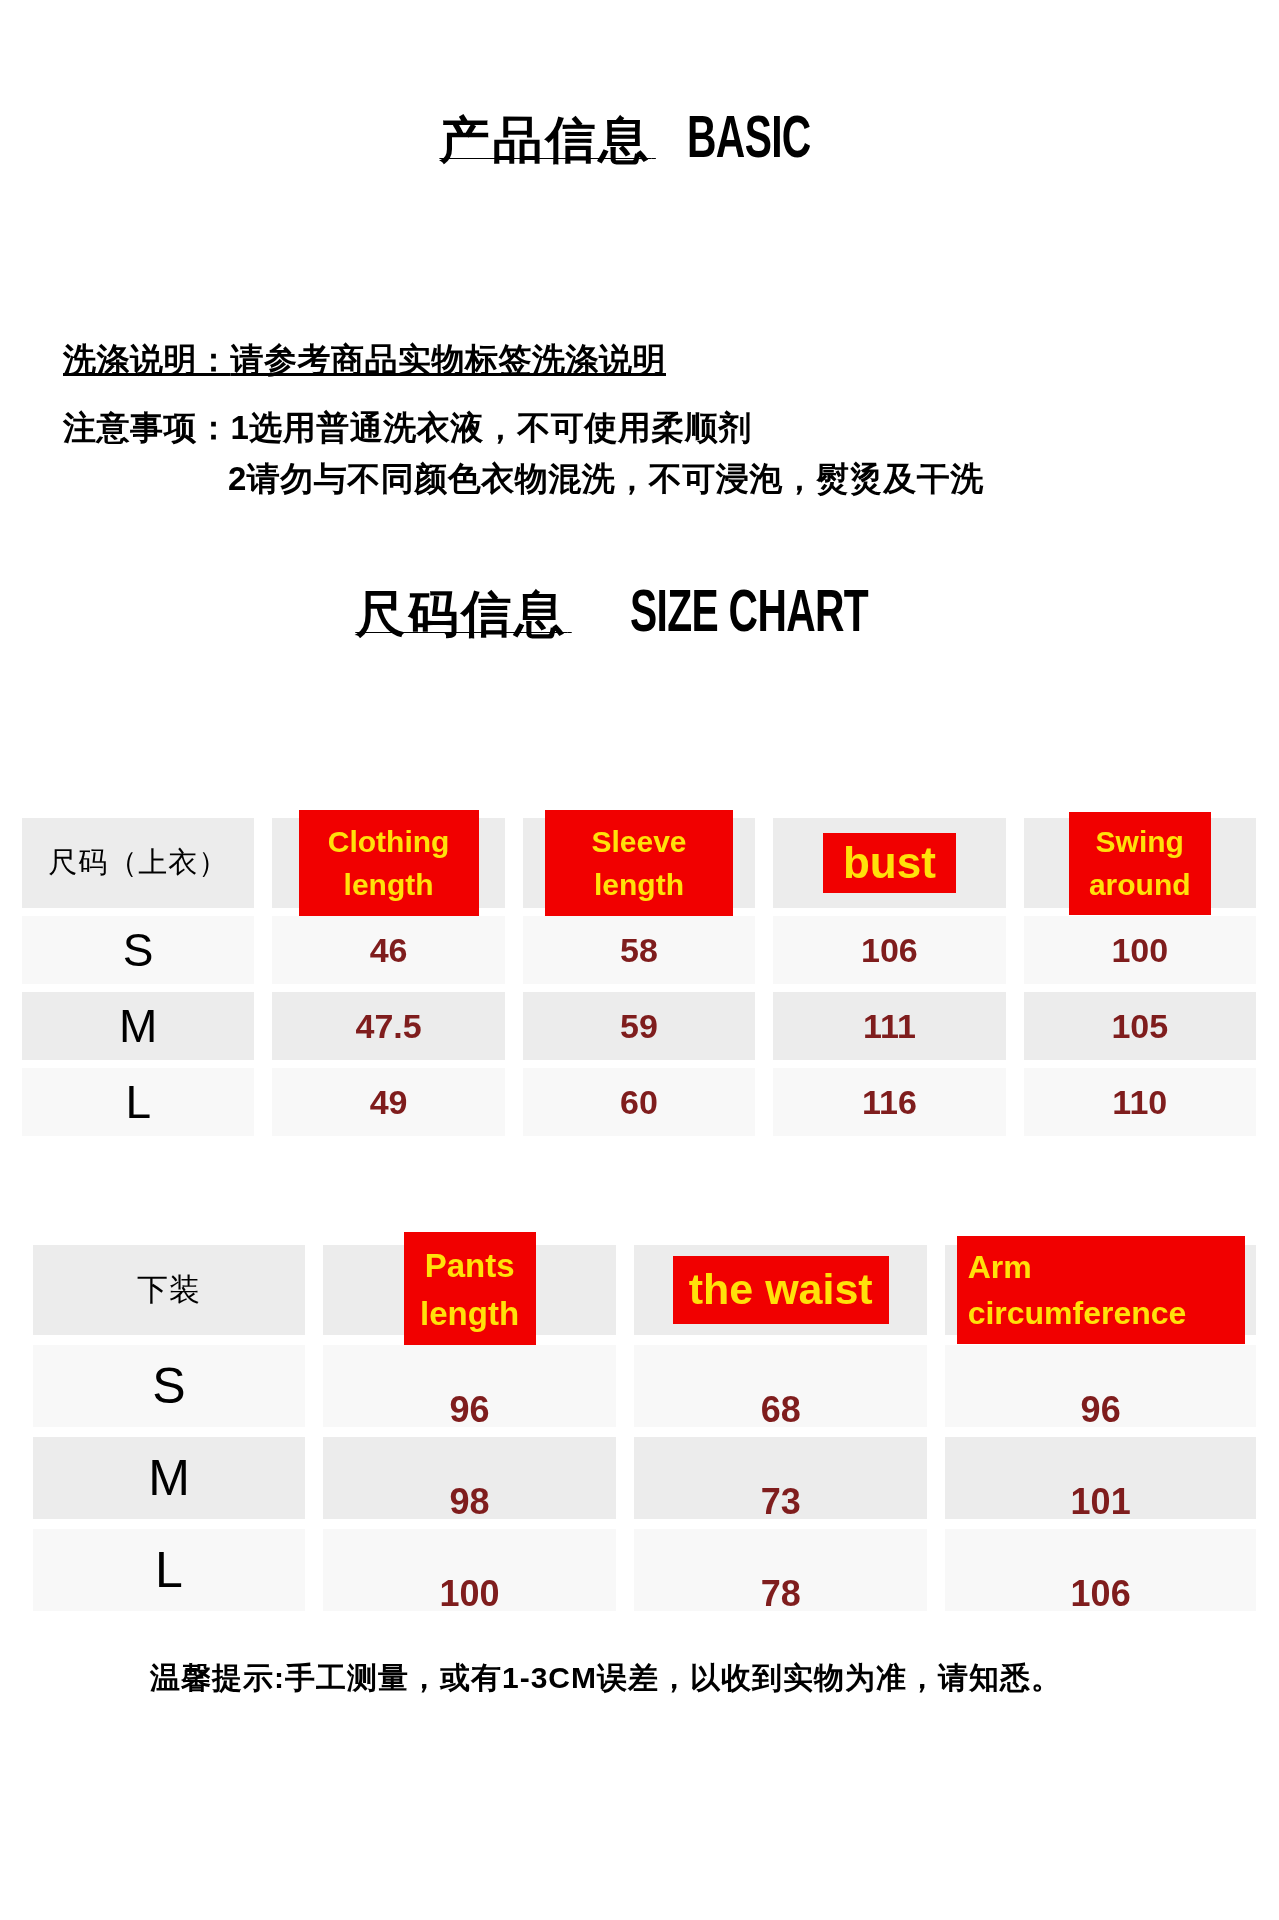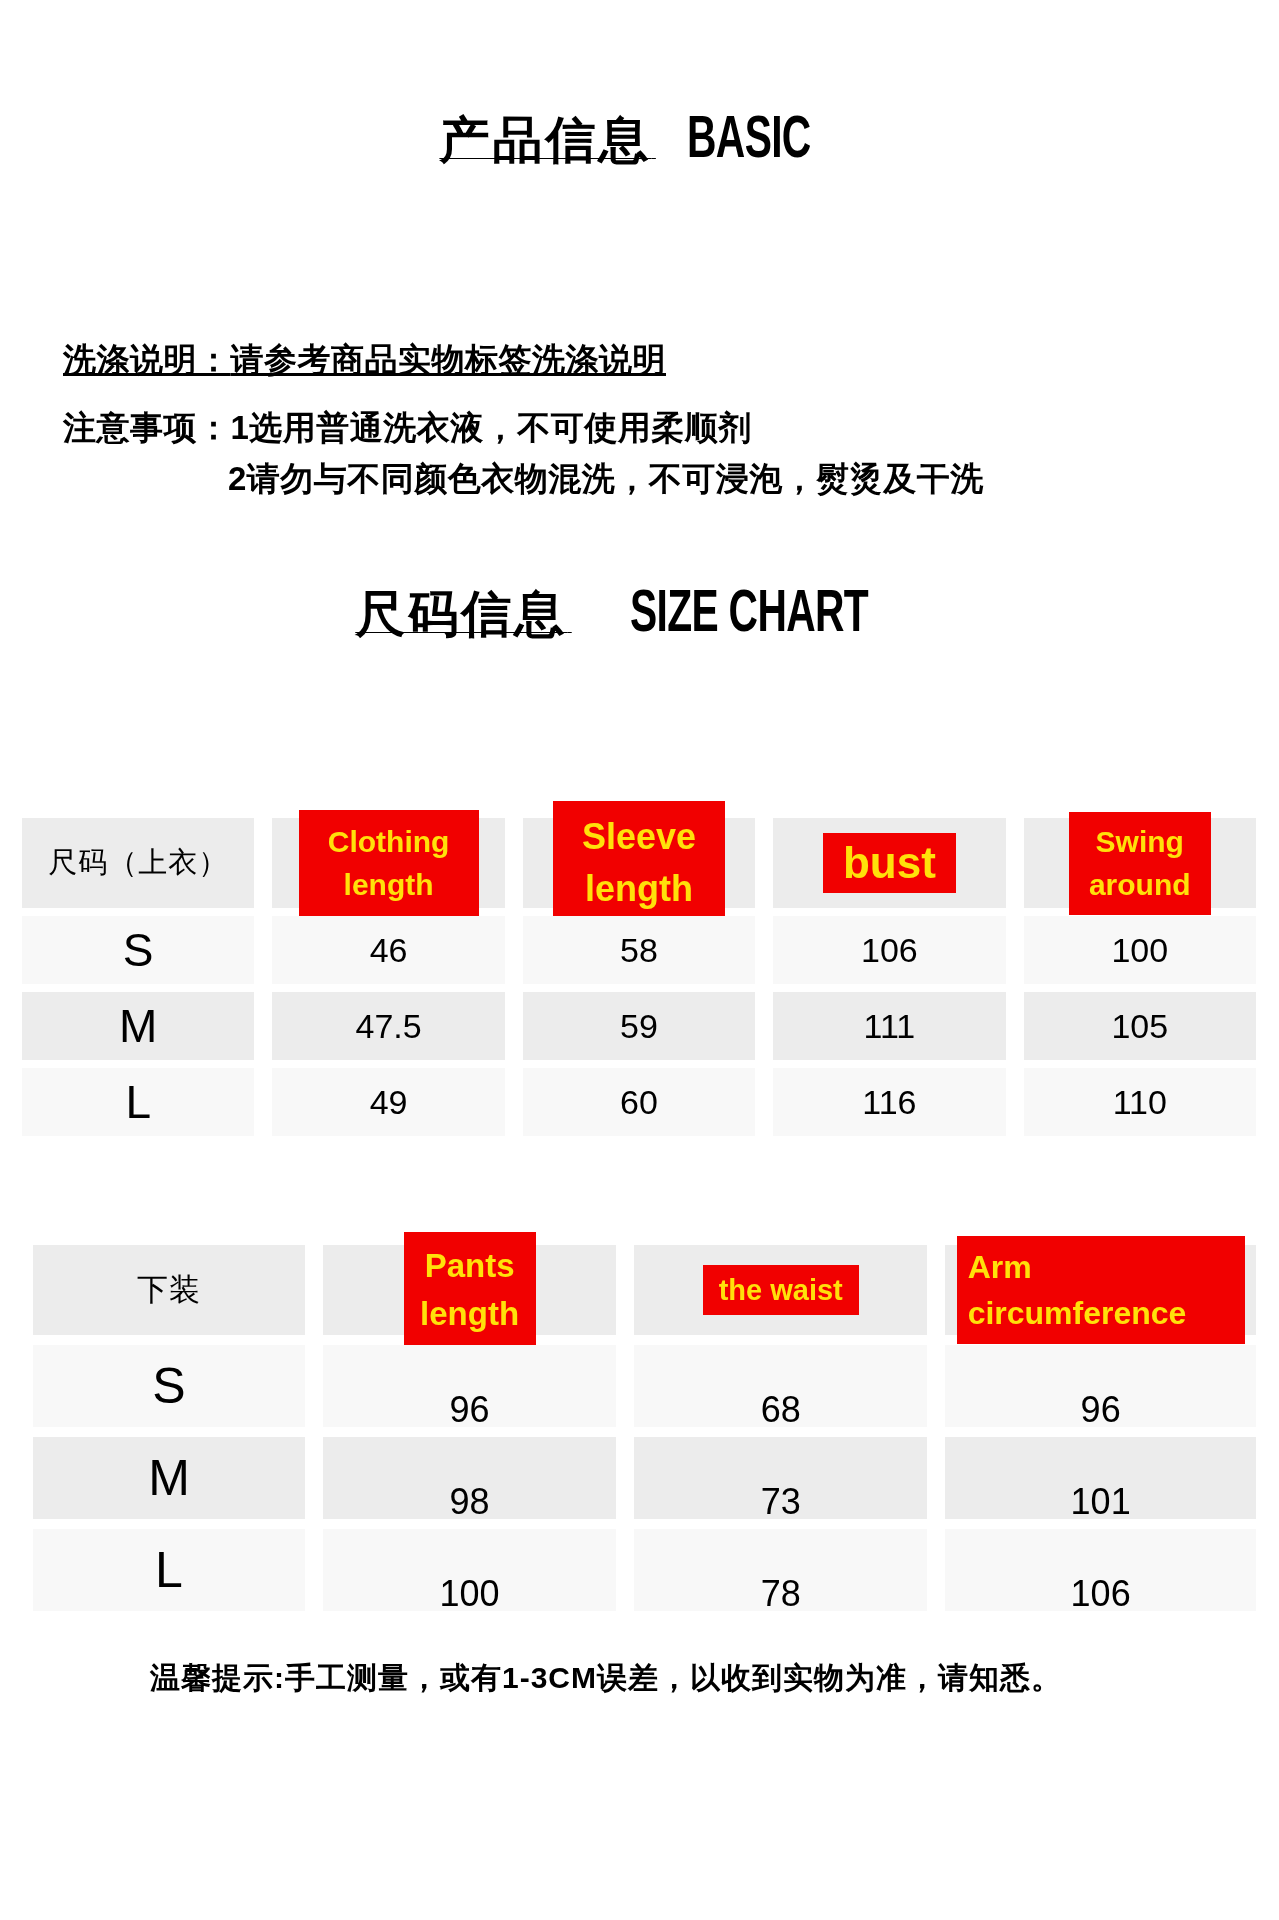--- a/index.html
+++ b/index.html
@@ -71,42 +71,42 @@
     align-items: center;
     justify-content: center;
   }
   .dark  { background: var(--row-dark, #ececec); }
   .light { background: var(--row-light, #f8f8f8); }
 
   .corner-text { font-size: 29px; font-weight: 500; letter-spacing: 1px; }
   .t2 .corner-text { font-size: 31px; }
   .size-txt { font-size: 46px; font-weight: 400; }
   .t2 .size-txt { font-size: 50px; }
-  .val-txt { font-size: 34px; font-weight: 400; color: #000000; }
+  .val-txt { font-size: 34px; font-weight: 700; color: #7f1d1d; }
   .t2 .val-txt { font-size: 36px; margin-top: 48px; }
 
   
   .badge {
     background: var(--badge-bg, #f10000);
     color: var(--badge-text, #ffe10a);
     font-weight: 700;
     display: flex;
     align-items: center;
     justify-content: center;
     text-align: center;
     line-height: 1.45;
     box-sizing: border-box;
     flex: none;
   }
   .b-clothing { width: 180px; font-size: 30px; padding: 10px 6px; }
-  .b-sleeve   { width: 172px; font-size: 36px; padding: 10px 6px; }
+  .b-sleeve   { width: 188px; font-size: 30px; padding: 10px 6px; }
   .b-bust     { font-size: 44px; padding: 4px 20px; line-height: 1.2; text-align: right; }
   .b-swing    { width: 142px; font-size: 30px; padding: 8px 6px; }
   .b-pants    { width: 132px; font-size: 33px; padding: 10px 6px; }
-  .b-waist    { font-size: 29px; padding: 8px 16px; line-height: 1.2; }
+  .b-waist    { font-size: 43px; padding: 8px 16px; line-height: 1.2; }
   .b-arm      { width: 288px; font-size: 32px; padding: 8px 11px;
                 justify-content: flex-start; text-align: left; }
 
   
   .note {
     position: absolute;
     left: 150px; top: 1658px;
     font-size: 30px;
     font-weight: 600;
     letter-spacing: 1px;

